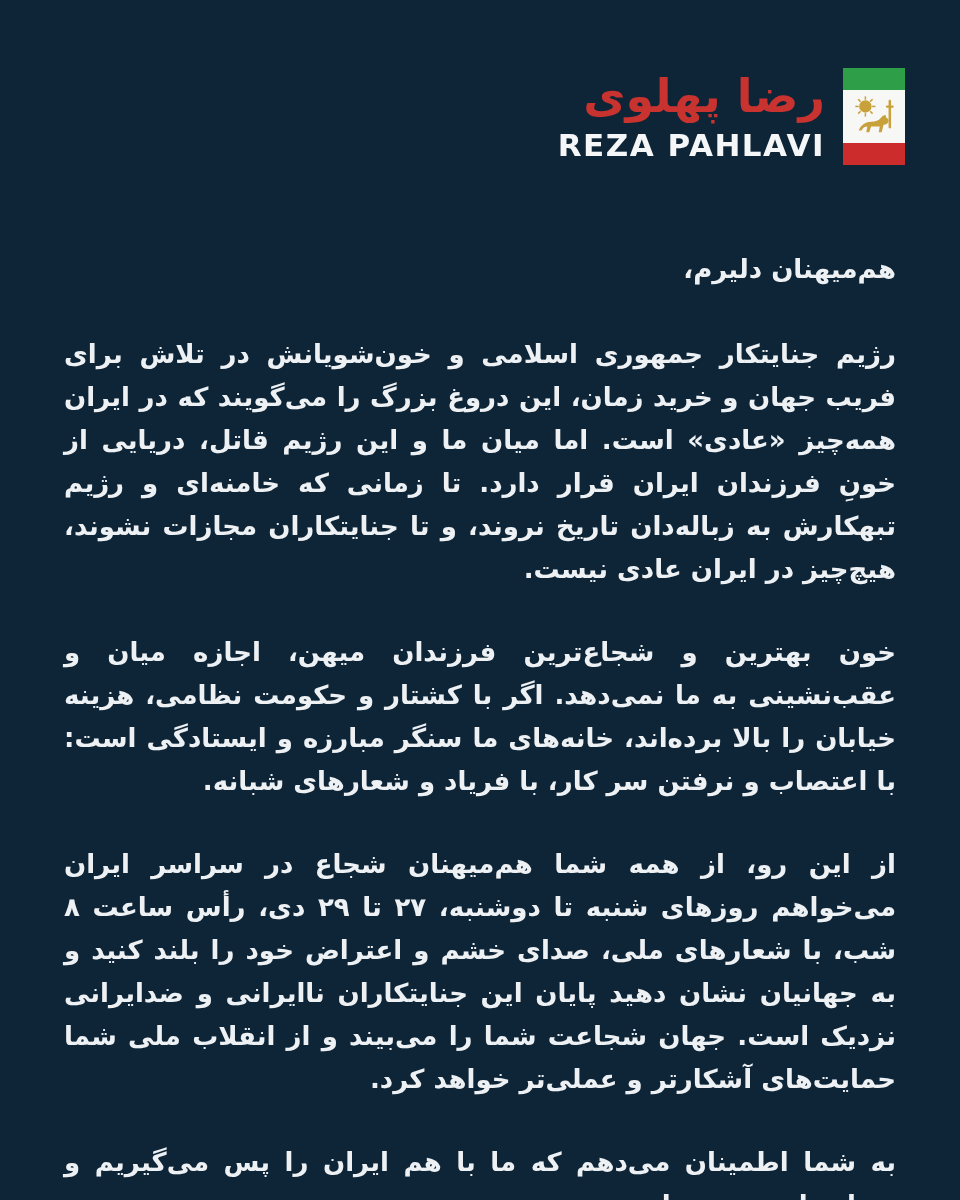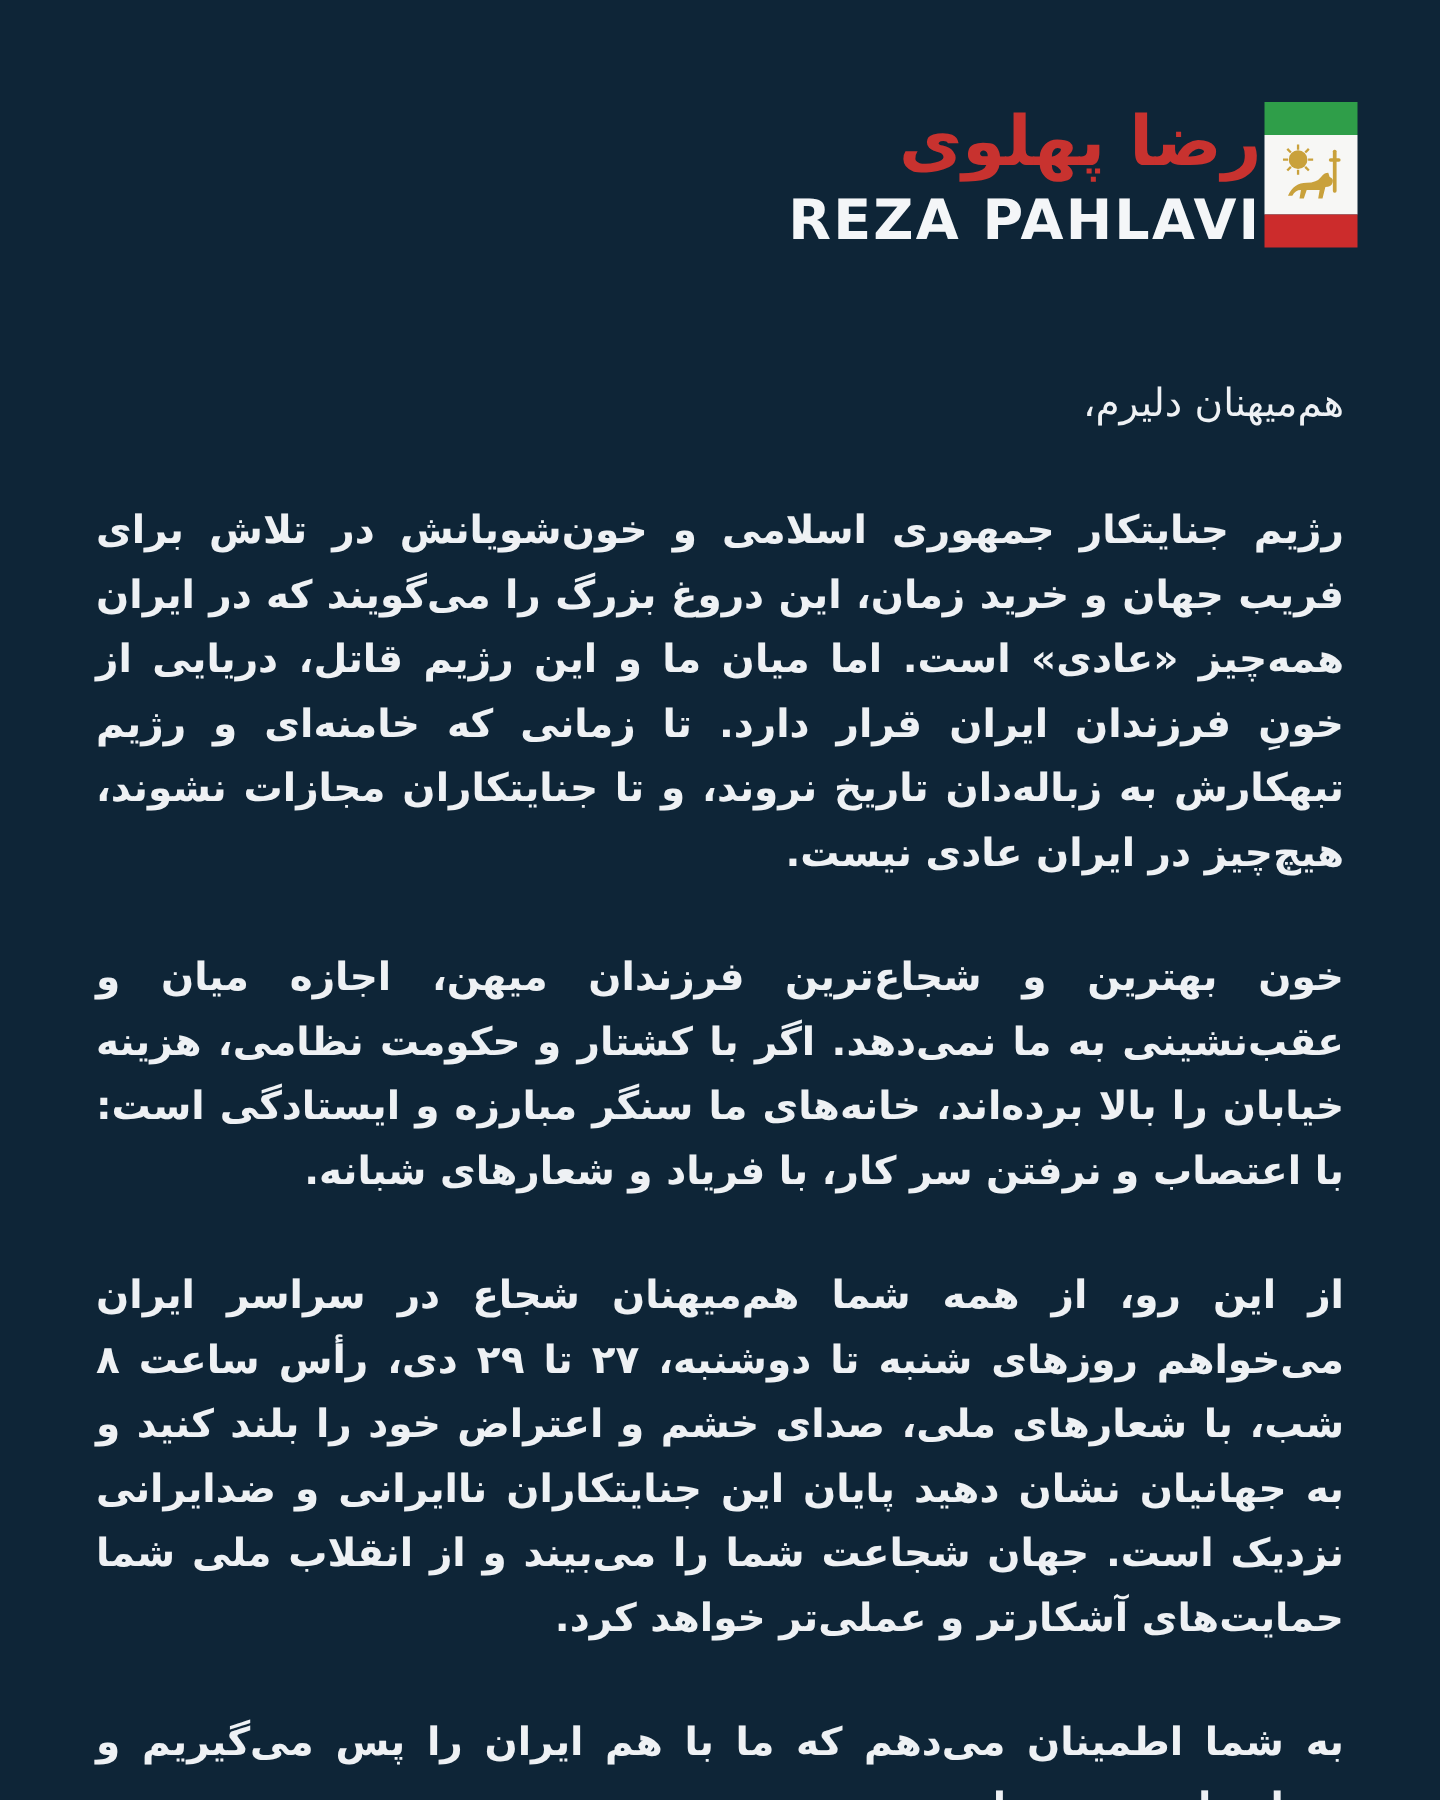--- a/index.html
+++ b/index.html
@@ -18,40 +18,40 @@
     box-sizing: border-box;
   }
   
   .logo-header {
     position: absolute;
     top: 68px;
     right: 55px;
     display: flex;
     flex-direction: row;
     align-items: stretch;
-    gap: 2px;
+    gap: 18px;
     direction: ltr;
   }
   .logo-text {
     display: flex;
     flex-direction: column;
     align-items: flex-end;
     justify-content: center;
   }
   .logo-persian {
     color: #c8322f;
     font-size: 46px;
     font-weight: 700;
     line-height: 1.15;
     direction: rtl;
     letter-spacing: 0;
   }
   .logo-latin {
     color: #f4f6f8;
-    font-size: 37px;
+    font-size: 31px;
     font-weight: 700;
     letter-spacing: 1.5px;
     margin-top: 4px;
     font-family: "DejaVu Sans", sans-serif;
   }
   .flag {
     width: 62px;
     height: 97px;
     display: flex;
     flex-direction: column;
@@ -80,21 +80,21 @@
     font-weight: 600;
     line-height: 43px;
   }
   .letter p {
     margin: 0 0 40px 0;
     text-align: justify;
     text-justify: inter-word;
   }
   .letter p.greeting {
     text-align: right;
-    font-weight: 400;
+    font-weight: 700;
     margin-bottom: 42px;
   }
   .letter p:last-child { margin-bottom: 0; }
 </style>
 </head>
 <body>
 
 <div class="page">
 
   <header class="logo-header">

